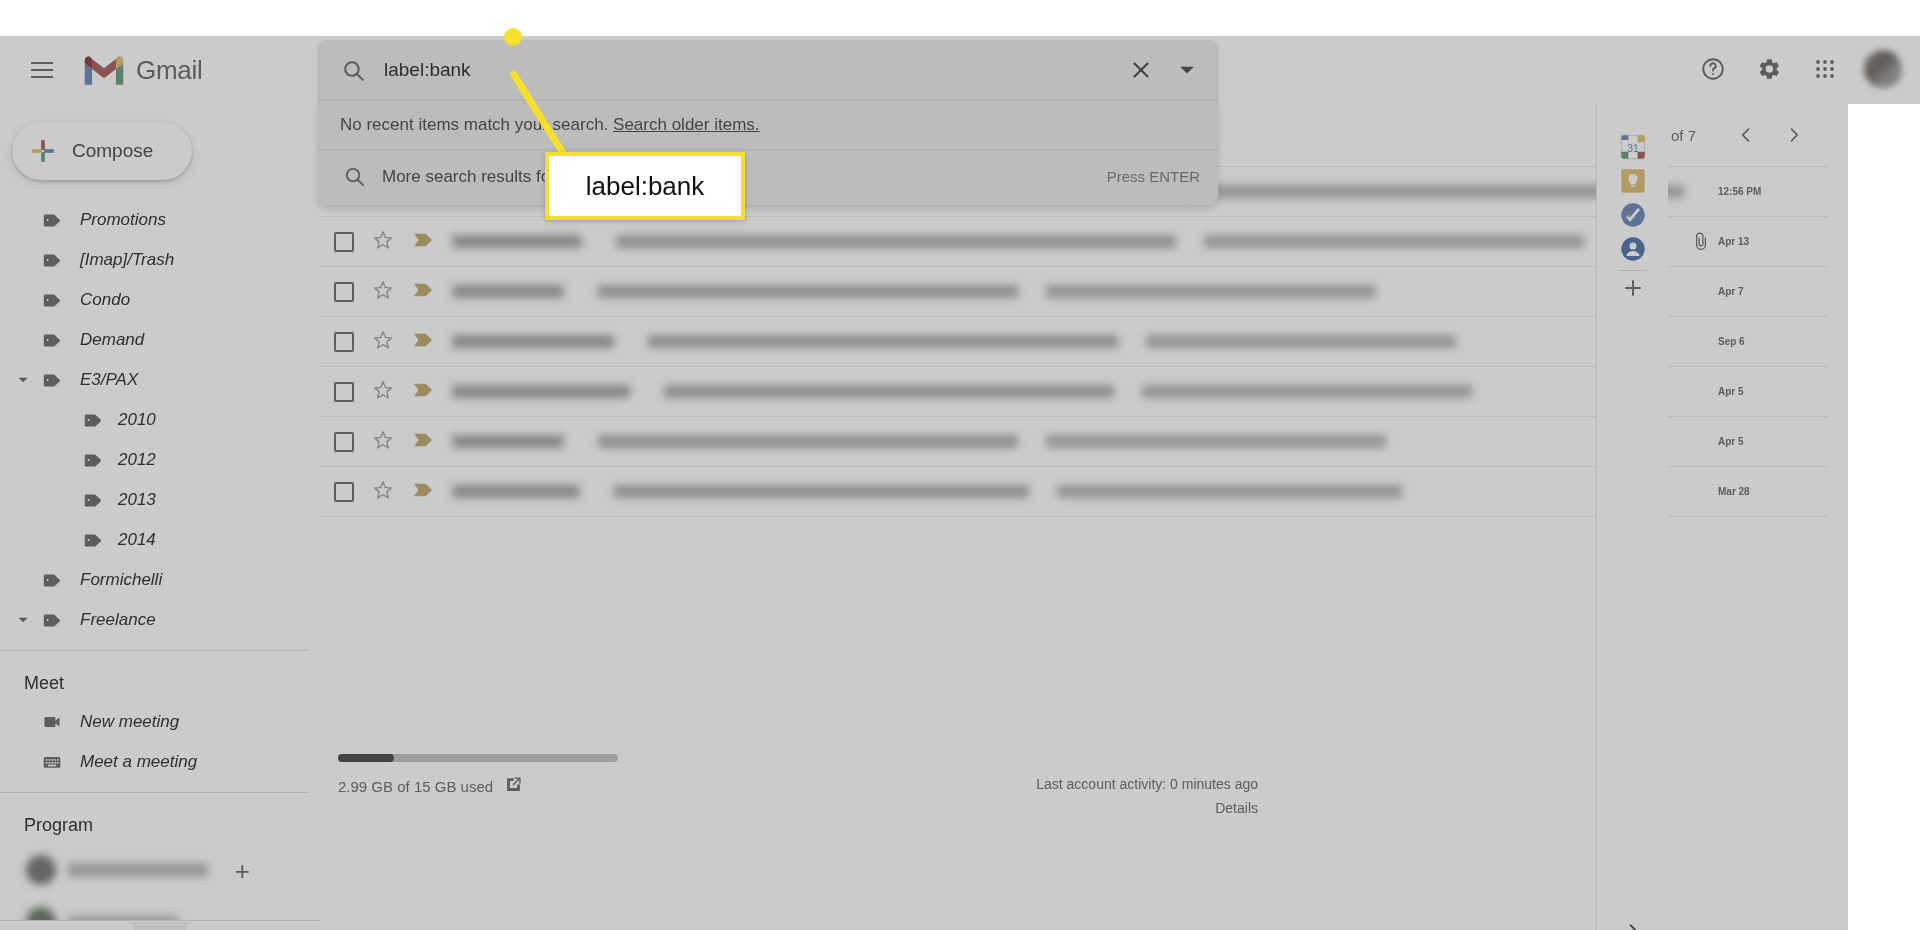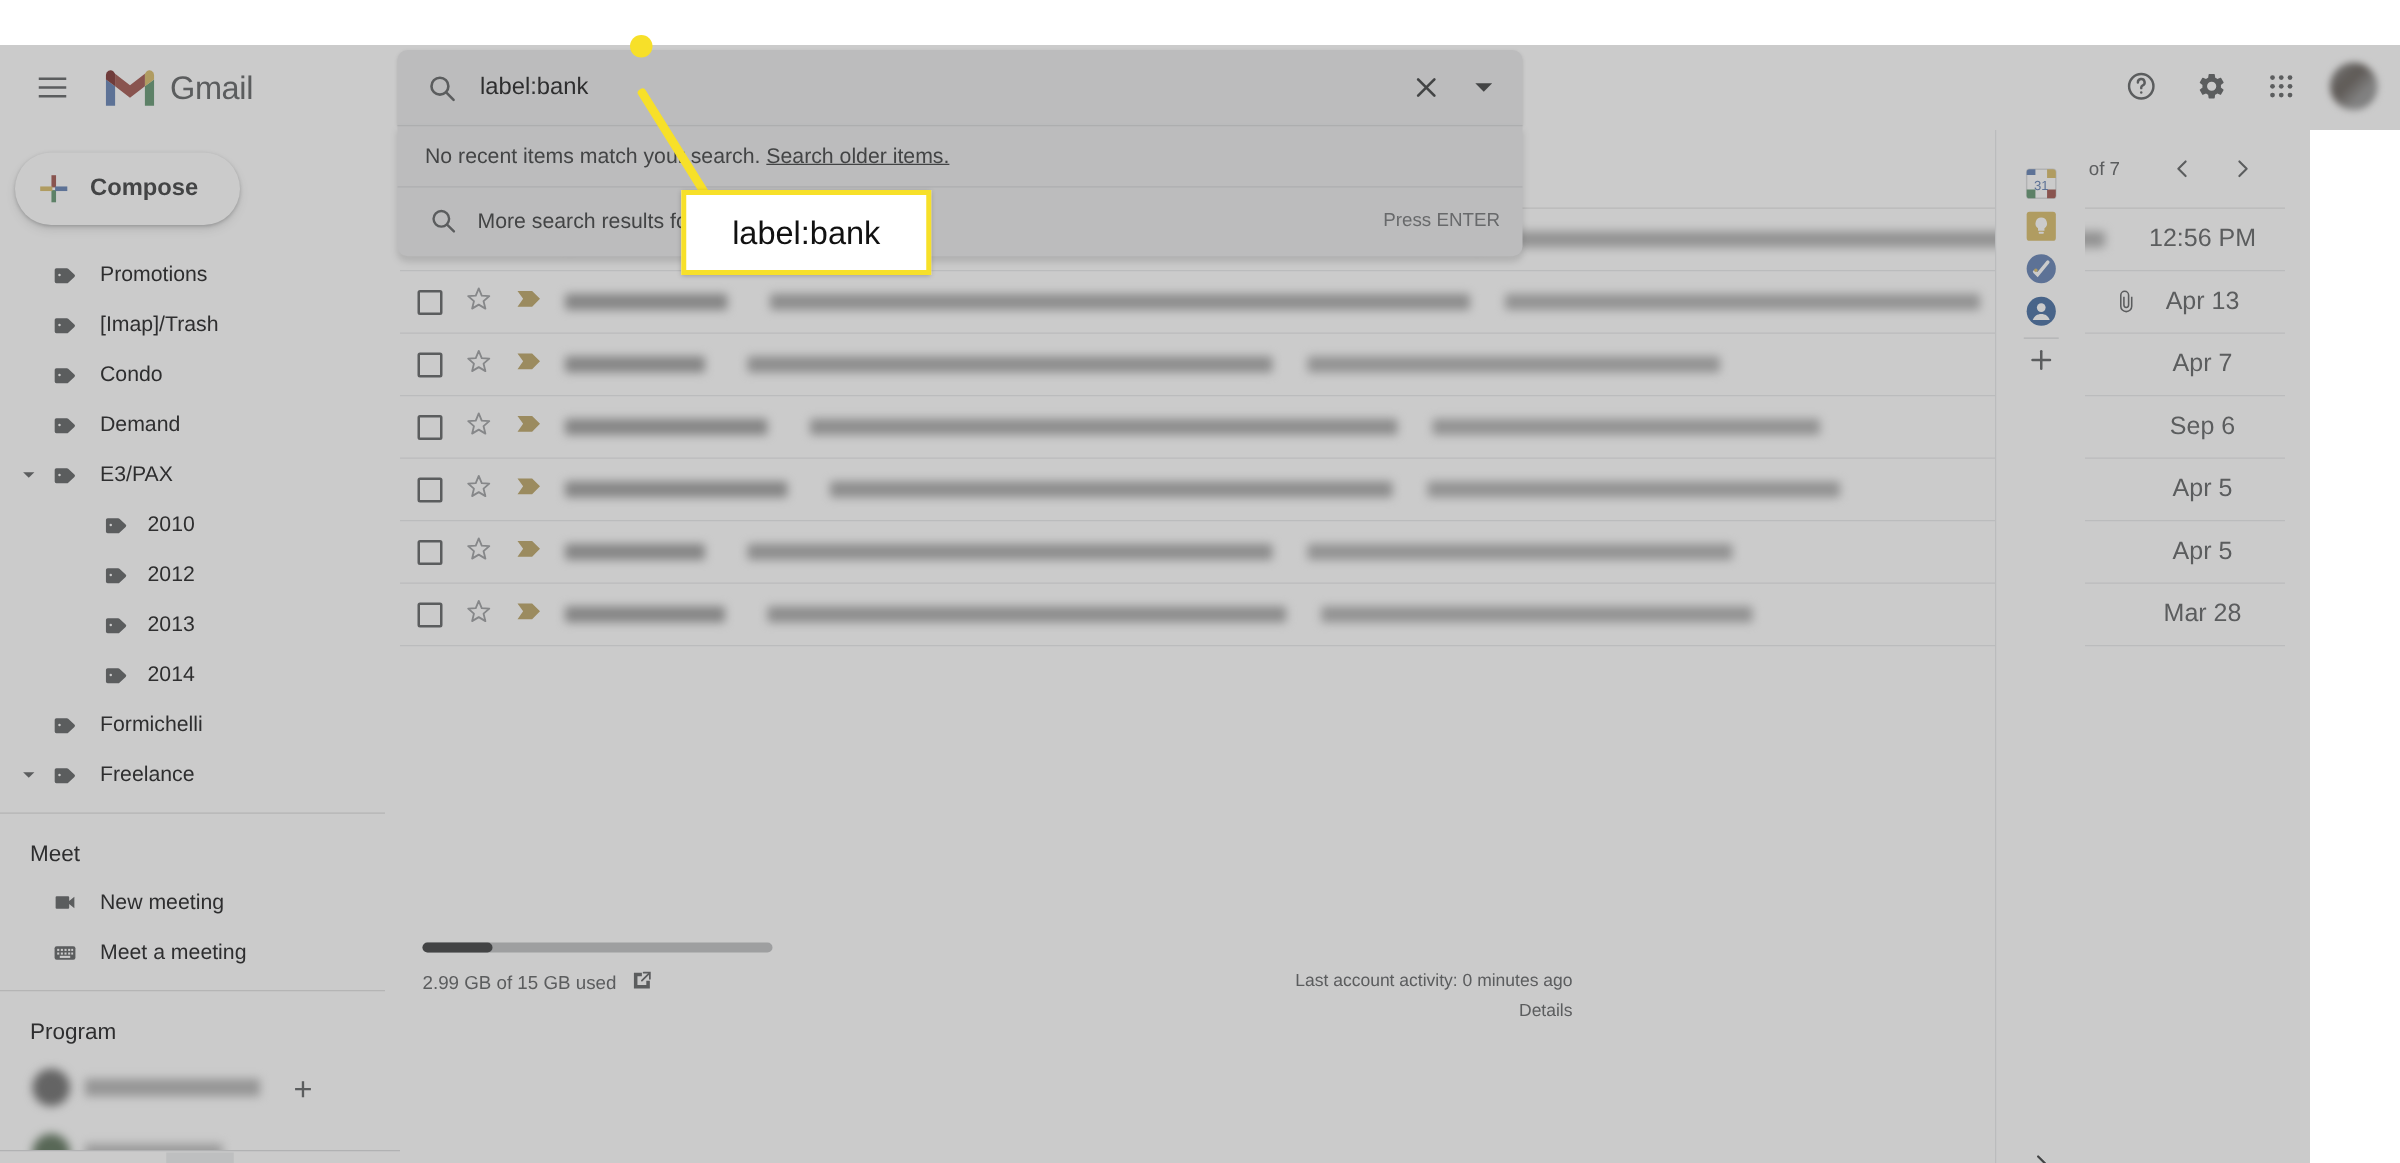--- a/index.html
+++ b/index.html
@@ -93,28 +93,28 @@
 
   
   .sidebar {
     position: absolute; left: 0; top: 68px; width: 320px; height: 862px;
     background: #ffffff; overflow: hidden;
   }
   .compose {
     margin: 18px 0 0 12px; width: 180px; height: 58px;
     border-radius: 30px; background: #ffffff;
     box-shadow: 0 1px 3px rgba(60,64,67,0.3), 0 4px 8px rgba(60,64,67,0.15);
-    display: flex; align-items: center; padding-left: 18px; cursor: pointer; font-weight: bold;
+    display: flex; align-items: center; padding-left: 18px; cursor: pointer;
   }
   .compose-label { font-size: 19px; color: #3c4043; margin-left: 16px; }
   .nav-list { margin-top: 20px; }
   .nav-item {
     height: 40px; display: flex; align-items: center;
     padding-left: 12px; cursor: pointer; border-radius: 0 20px 20px 0;
-    margin-right: 12px; position: relative;
+    margin-right: 12px; position: relative; font-style: italic;
   }
   .nav-caret { width: 22px; display: flex; justify-content: center; align-items: center; }
   .nav-icon { width: 36px; display: flex; justify-content: center; align-items: center; }
   .nav-label { font-size: 17px; color: #202124; margin-left: 10px; white-space: nowrap; }
   .nav-item.indent { padding-left: 56px; }
   .nav-item.indent .nav-icon { width: 30px; }
 
   .sb-divider { height: 1px; background: #e0e0e0; margin: 10px 12px 10px 0; }
   .sb-section-title {
     font-size: 18px; color: #202124; padding: 12px 0 8px 24px; font-weight: 400;
@@ -172,22 +172,22 @@
     width: 20px; height: 20px; border: 2px solid #5f6368; border-radius: 2px;
     flex: 0 0 auto; margin-right: 18px; cursor: pointer;
   }
   .star-ico { margin-right: 18px; cursor: pointer; flex: 0 0 auto; }
   .imp-ico { margin-right: 18px; cursor: pointer; flex: 0 0 auto; }
   .blur-sender { height: 13px; border-radius: 2px; filter: blur(4px); flex: 0 0 auto; }
   .blur-subject { height: 13px; border-radius: 2px; filter: blur(4px); }
   .row-spacer { flex: 1 1 auto; }
   .attach-ico { width: 34px; display: flex; justify-content: center; flex: 0 0 auto; }
   .row-date {
-    width: 110px; text-align: center; padding-right: 22px;
-    font-size: 20px; color: #5f6368; flex: 0 0 auto;
+    width: 110px; text-align: left; padding-right: 22px;
+    font-size: 10px; color: #5f6368; flex: 0 0 auto; font-weight: bold;
   }
 
   
   .footer {
     position: absolute; left: 0; bottom: 150px; width: 1528px;
     display: flex; align-items: flex-start; font-size: 14px; color: #5f6368;
   }
   .storage { width: 480px; padding-left: 18px; }
   .bar-track {
     width: 280px; height: 8px; background: #bdc1c6; border-radius: 4px; margin-bottom: 14px;

